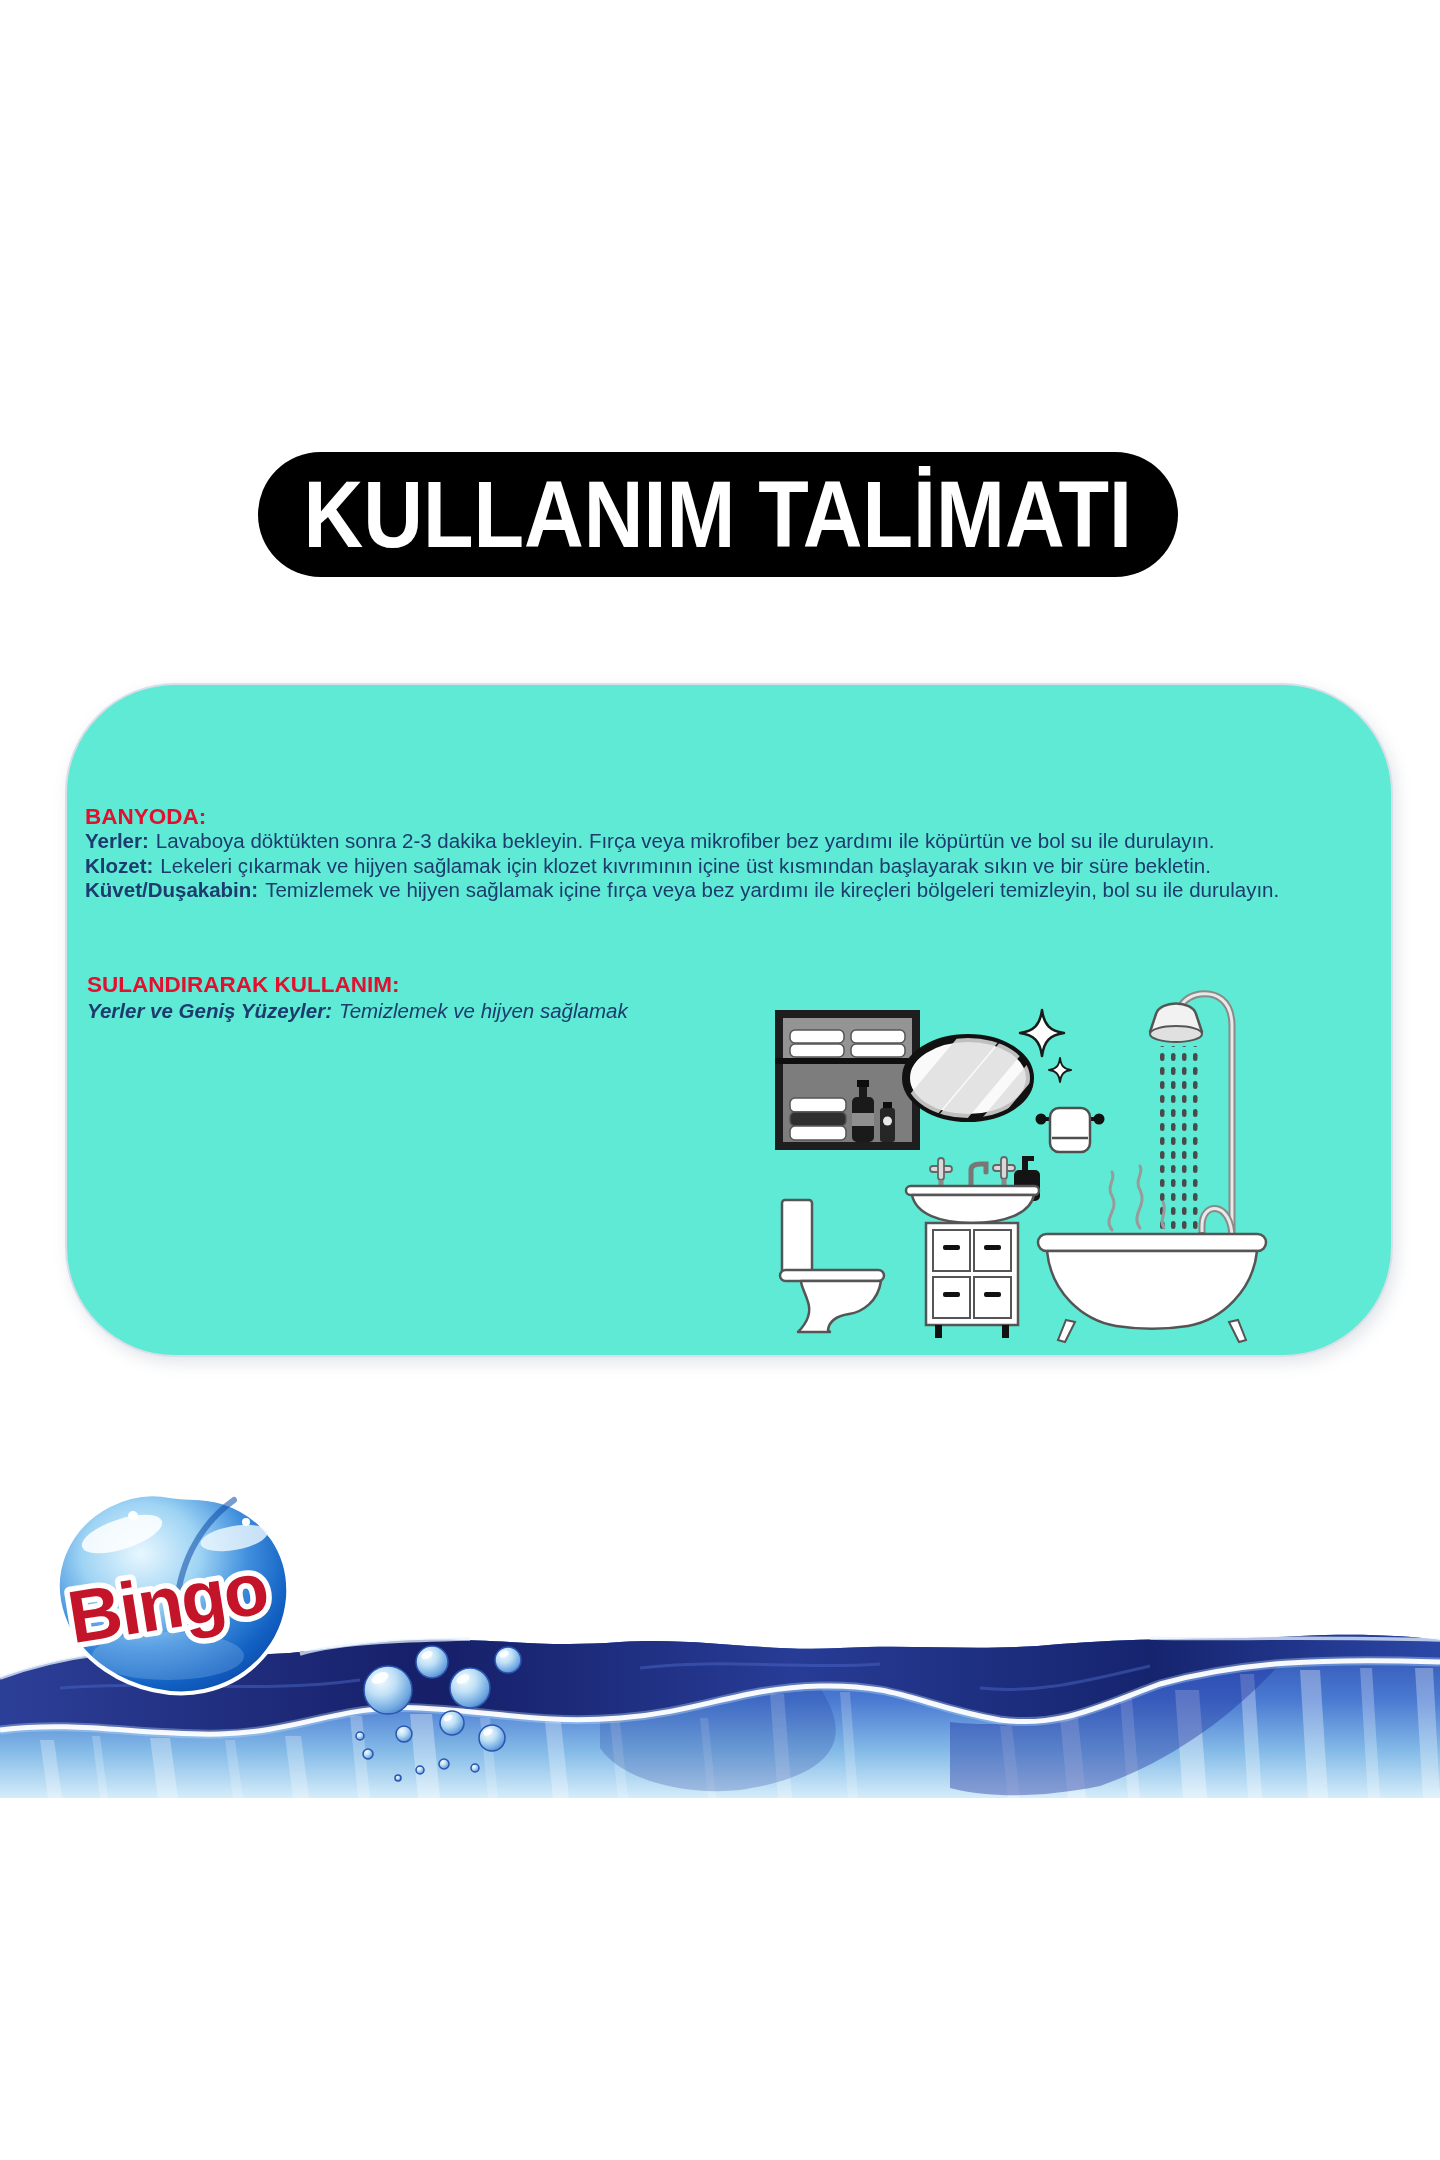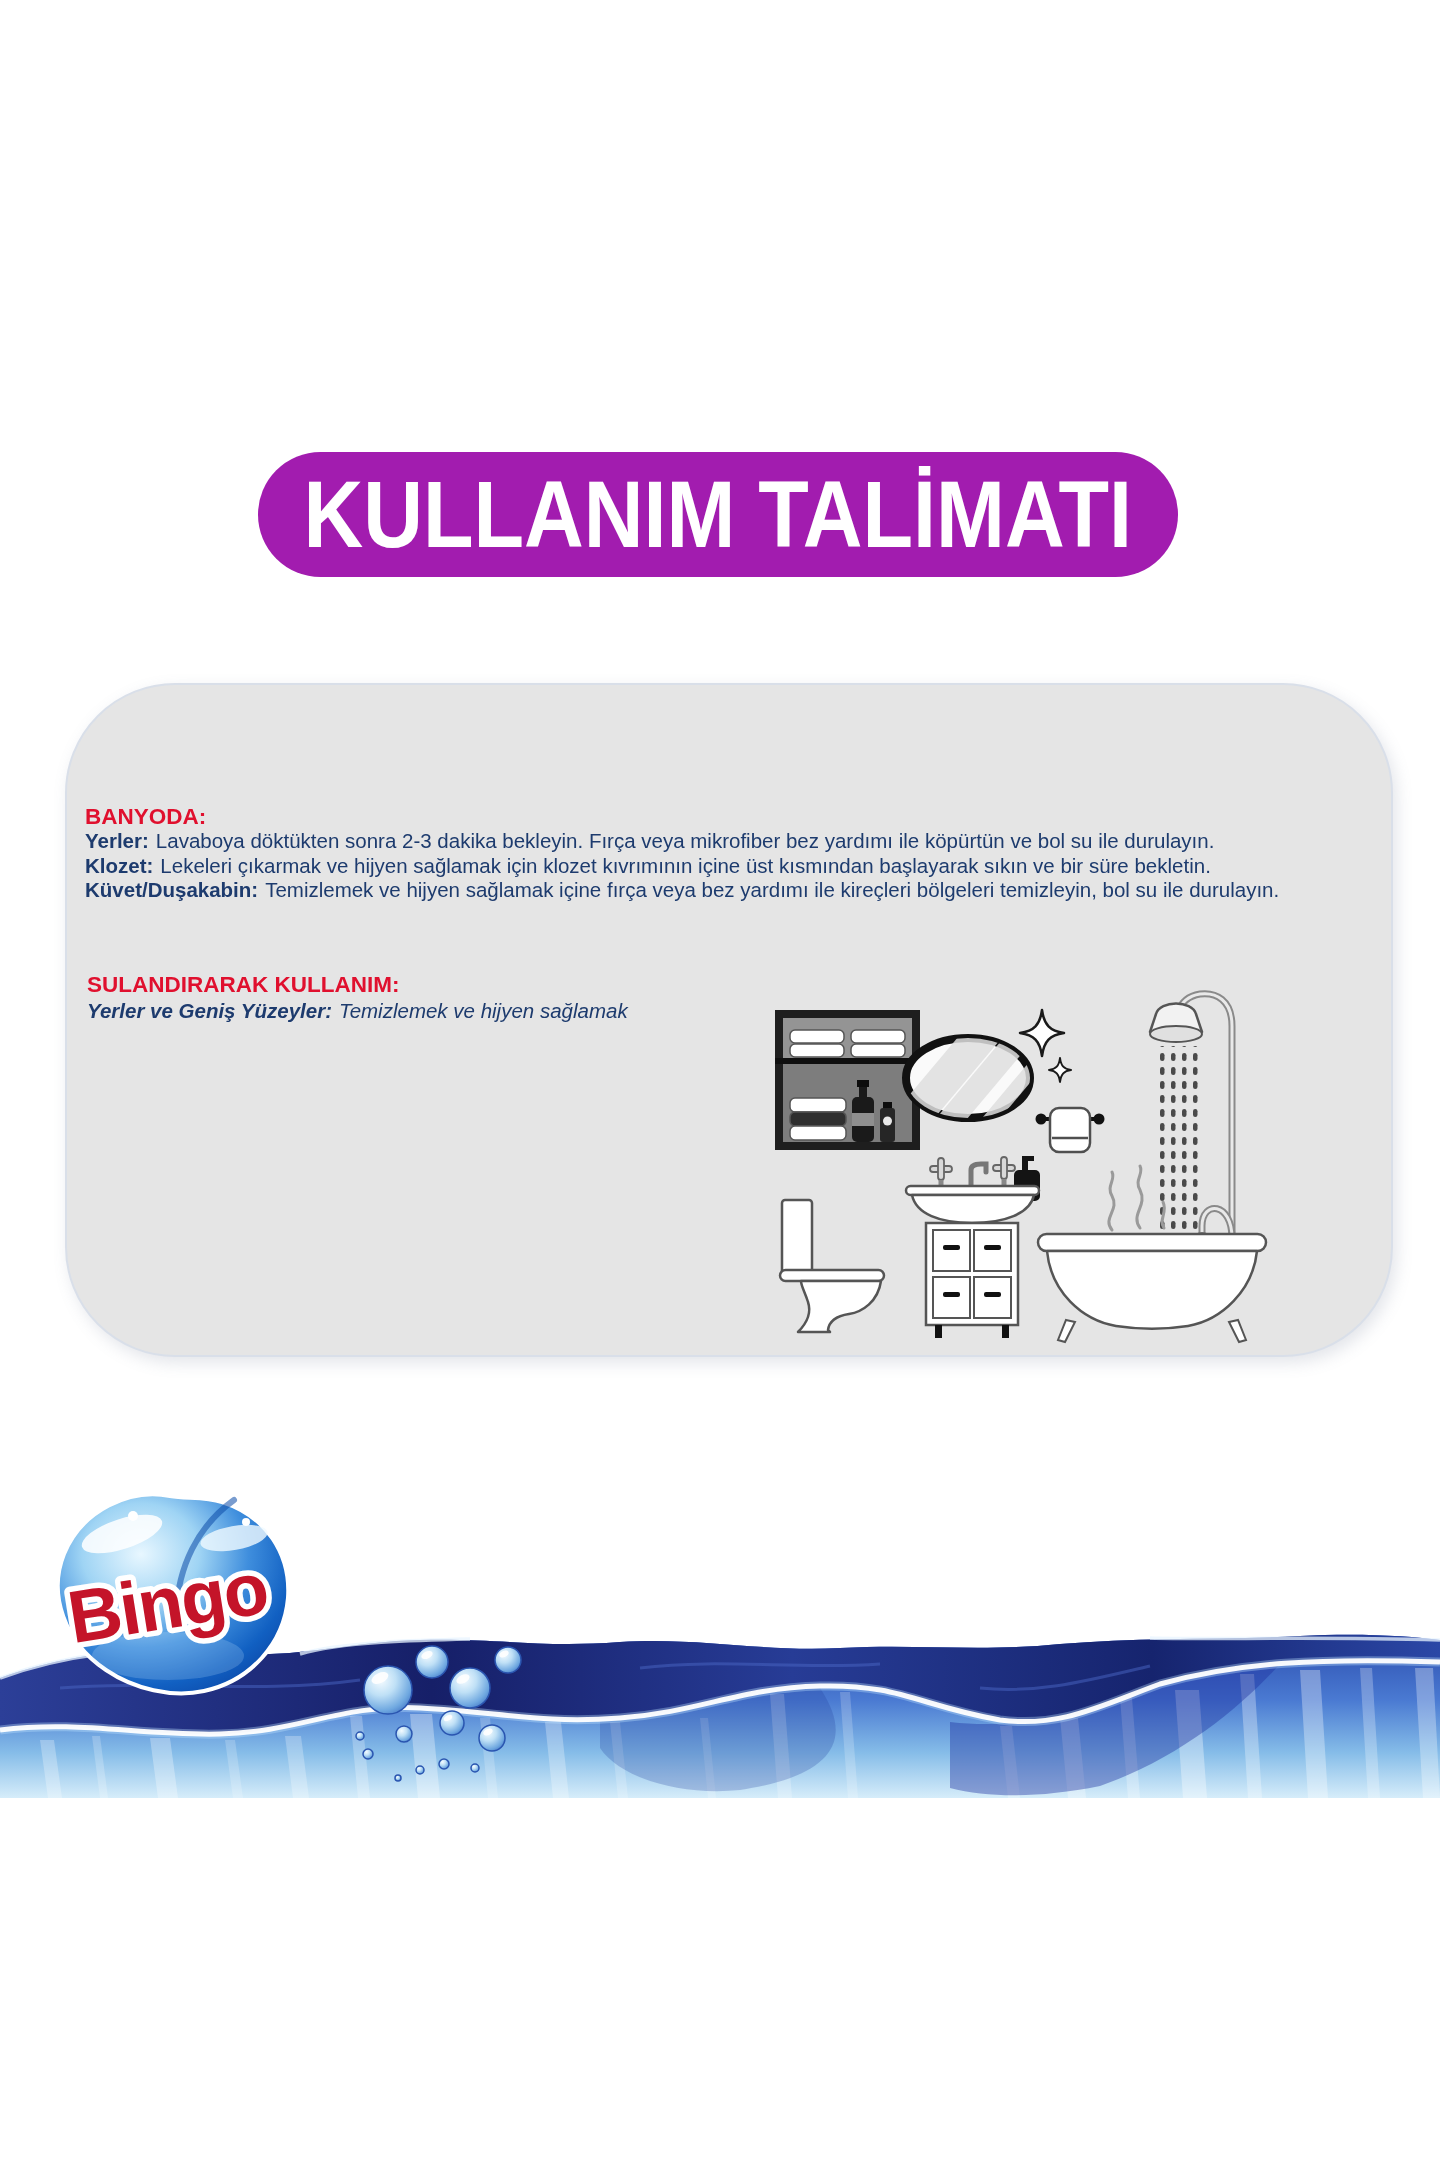--- a/index.html
+++ b/index.html
@@ -23,25 +23,25 @@
   .sec-dilution .l{line-height:27px;font-style:italic;}
   .illus{position:absolute;left:750px;top:980px;width:600px;height:372px;}
   .water{position:absolute;left:0;top:1628px;width:1440px;height:170px;}
   .logo{position:absolute;left:38px;top:1486px;width:264px;height:220px;}
 </style>
 </head>
 <body>
 
 <div class="page">
 
-  <div class="pill" style="background:#a21caf;">
+  <div class="pill" style="background:#000000;">
     <span style="color:#ffffff;">KULLANIM TALİMATI</span>
   </div>
 
-  <div class="card" style="background:#e5e5e5;">
+  <div class="card" style="background:#5eead4;">
 
     <div class="sec sec-banyoda">
       <div class="h">BANYODA:</div>
       <div class="l">
         <b>Yerler:</b><span>Lavaboya döktükten sonra 2-3 dakika bekleyin. Fırça veya mikrofiber bez yardımı ile köpürtün ve bol su ile durulayın.</span>
       </div>
       <div class="l">
         <b>Klozet:</b><span>Lekeleri çıkarmak ve hijyen sağlamak için klozet kıvrımının içine üst kısmından başlayarak sıkın ve bir süre bekletin.</span>
       </div>
       <div class="l">

